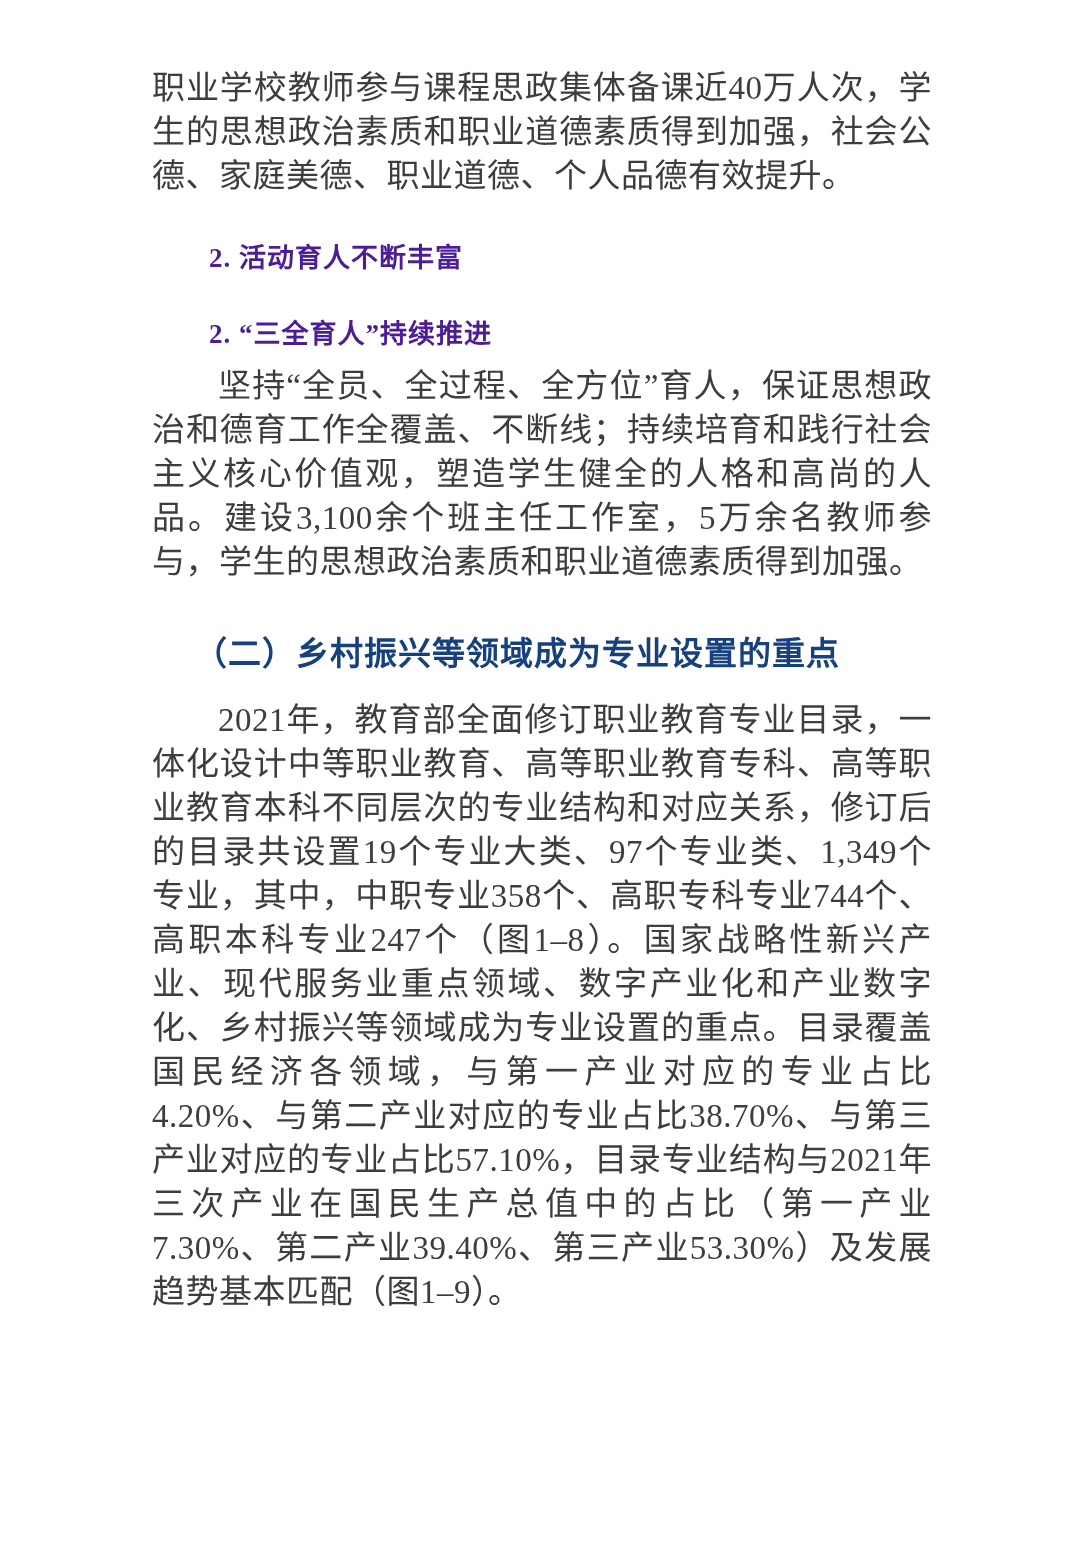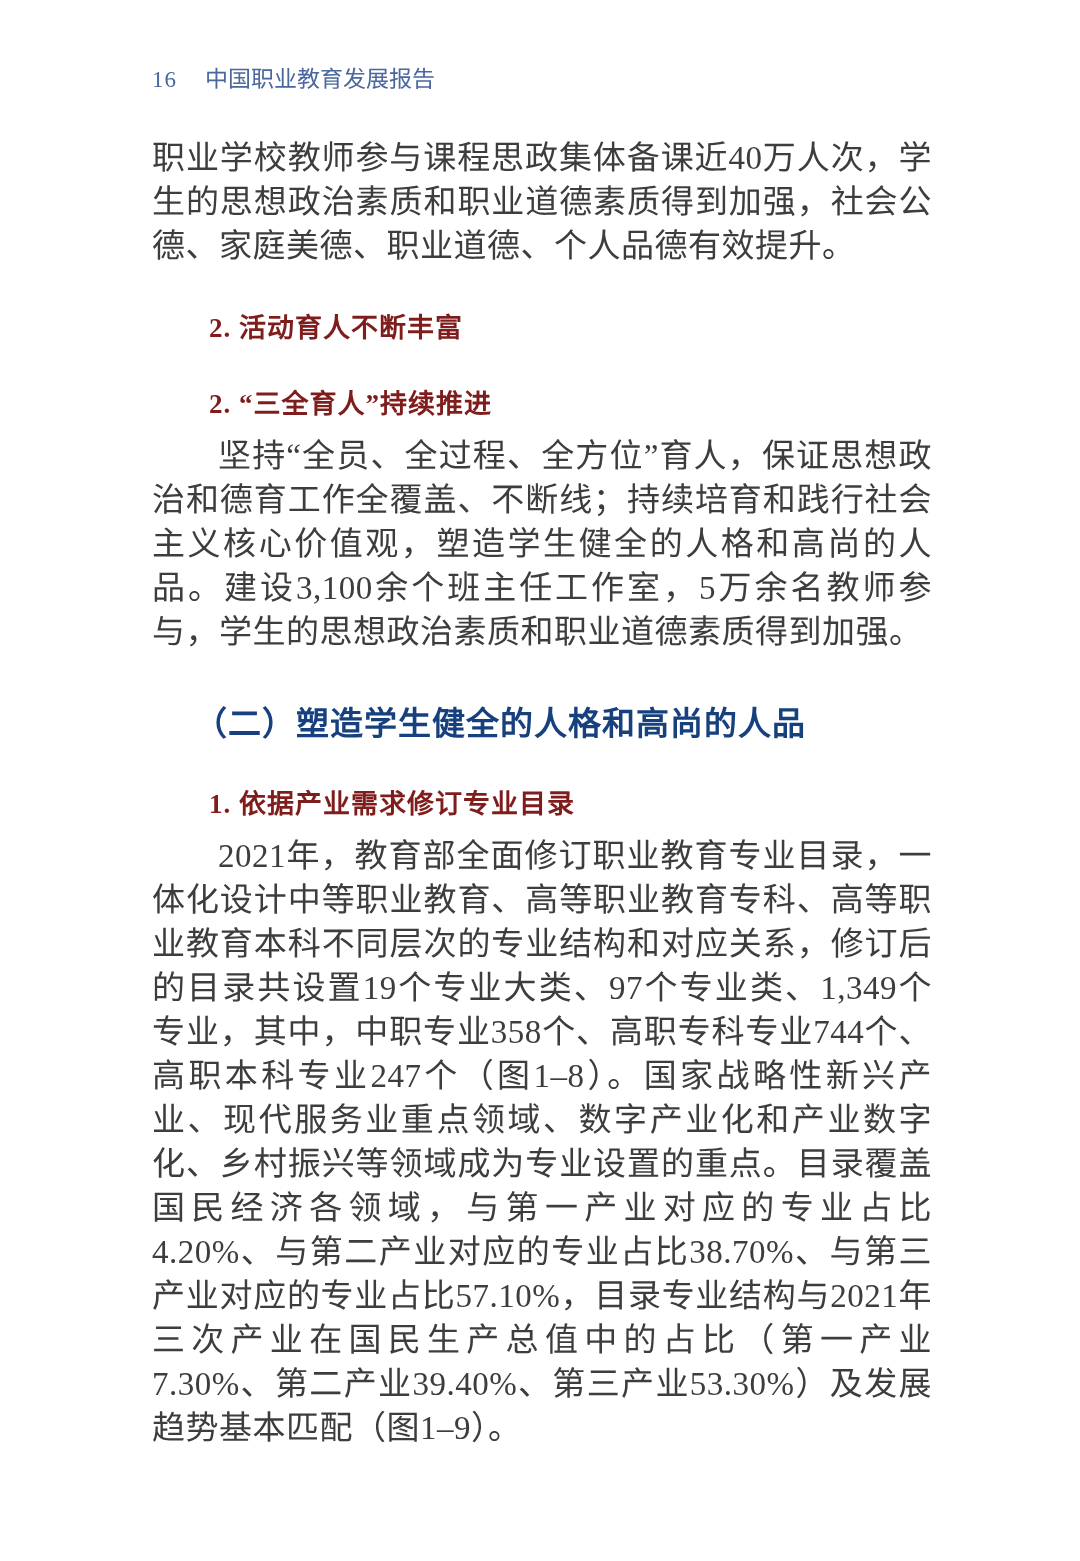--- a/index.html
+++ b/index.html
@@ -40,51 +40,46 @@
     margin: 0;
     letter-spacing: 0.5px;
   }
   .body-text.indent {
     text-indent: 2em;
   }
   .sub-heading {
     font-size: 27px;
     line-height: 32px;
     font-weight: bold;
-    color: #7f1d1d;
+    color: #4c1d95;
     margin: 44px 0 14px 57px;
     letter-spacing: 1px;
   }
   .section-heading {
     font-size: 33px;
     line-height: 40px;
     font-weight: bold;
     color: #16407e;
     margin: 50px 0 24px 42px;
     letter-spacing: 1px;
   }
 </style>
 </head>
 <body>
 
 <main class="page">
 
-  <header class="doc-header">
-    <span class="page-num">16</span>
-    <span class="doc-title">中国职业教育发展报告</span>
-  </header>
 
   <p class="body-text">职业学校教师参与课程思政集体备课近40万人次，学生的思想政治素质和职业道德素质得到加强，社会公德、家庭美德、职业道德、个人品德有效提升。</p>
 
   <h3 class="sub-heading">2. 活动育人不断丰富</h3>
 
 
   <h3 class="sub-heading">2. “三全育人”持续推进</h3>
 
   <p class="body-text indent">坚持“全员、全过程、全方位”育人，保证思想政治和德育工作全覆盖、不断线；持续培育和践行社会主义核心价值观，塑造学生健全的人格和高尚的人品。建设3,100余个班主任工作室，5万余名教师参与，学生的思想政治素质和职业道德素质得到加强。</p>
 
-  <h2 class="section-heading">（二）塑造学生健全的人格和高尚的人品</h2>
+  <h2 class="section-heading">（二）乡村振兴等领域成为专业设置的重点</h2>
 
-  <h3 class="sub-heading">1. 依据产业需求修订专业目录</h3>
 
   <p class="body-text indent">2021年，教育部全面修订职业教育专业目录，一体化设计中等职业教育、高等职业教育专科、高等职业教育本科不同层次的专业结构和对应关系，修订后的目录共设置19个专业大类、97个专业类、1,349个专业，其中，中职专业358个、高职专科专业744个、高职本科专业247个（图1–8）。国家战略性新兴产业、现代服务业重点领域、数字产业化和产业数字化、乡村振兴等领域成为专业设置的重点。目录覆盖国民经济各领域，与第一产业对应的专业占比4.20%、与第二产业对应的专业占比38.70%、与第三产业对应的专业占比57.10%，目录专业结构与2021年三次产业在国民生产总值中的占比（第一产业7.30%、第二产业39.40%、第三产业53.30%）及发展趋势基本匹配（图1–9）。</p>
 
 </main>
 
 </body></html>

